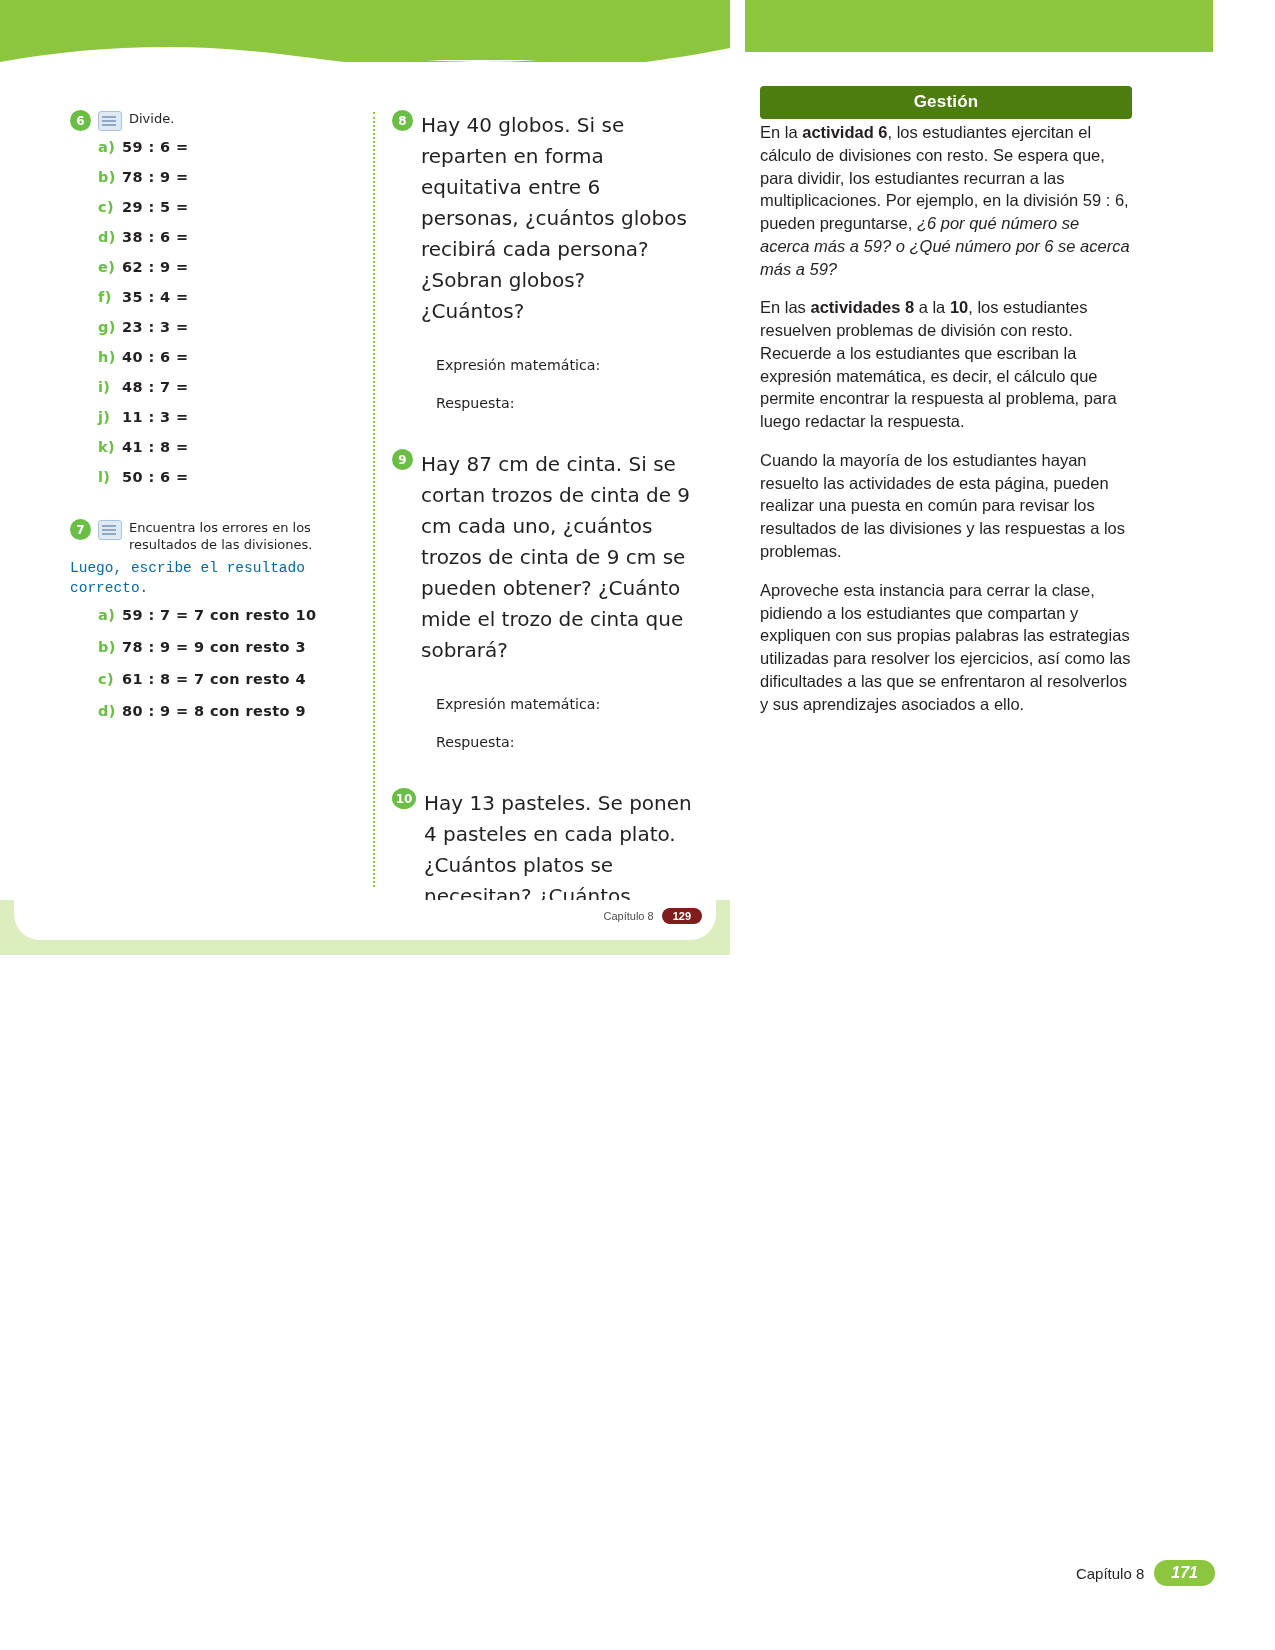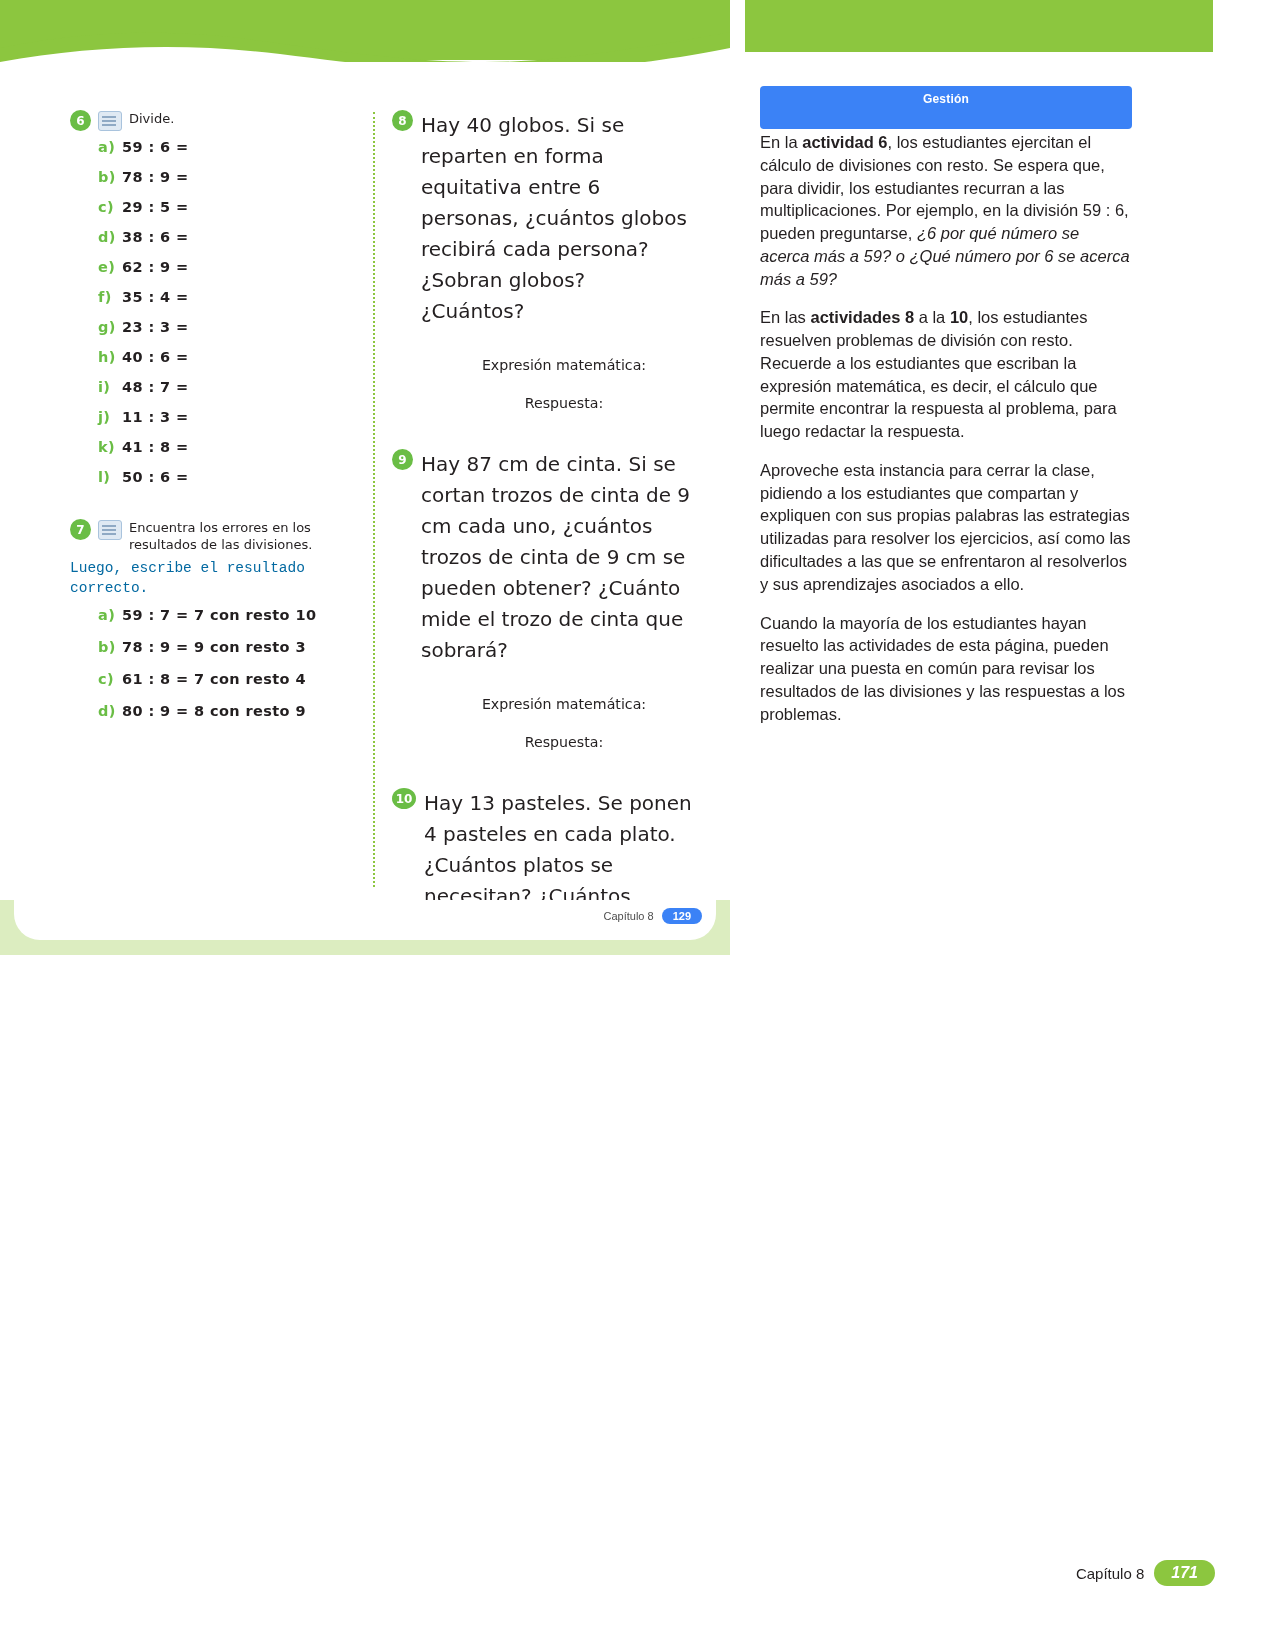--- a/index.html
+++ b/index.html
@@ -73,21 +73,21 @@
   .sp-footer {
     position: absolute;
     right: 28px; top: 908px;
     display: flex;
     align-items: center;
     gap: 8px;
     font-size: 11px;
     color: #4d4d4d;
   }
   .sp-footer .pagepill {
-    background: #3b82f6;
+    background: #7f1d1d;
     color: #ffffff;
     font-size: 11px;
     font-weight: bold;
     border-radius: 10px;
     padding: 2px 11px;
   }
 
   
   .col-left {
     position: absolute;
@@ -191,41 +191,40 @@
     font-family: "DejaVu Sans", sans-serif;
     font-size: 20px;
     line-height: 1.55;
     color: #231f20;
   }
   .answer-line {
     font-family: "DejaVu Sans", sans-serif;
     font-size: 14.2px;
     color: #231f20;
     margin-left: 44px;
-    text-align: center;
   }
   .gap-lg { height: 30px; }
   .gap-md { height: 22px; }
   .gap-sm { height: 12px; }
   .block-9 { margin-top: 38px; }
   .block-10 { margin-top: 38px; }
 
   
   .notes {
     position: absolute;
     left: 760px; top: 86px;
     width: 372px;
   }
   .notes-header {
-    background: #3b82f6;
+    background: #4d7c0f;
     color: #ffffff;
     text-align: center;
-    font-size: 12px;
+    font-size: 17px;
     font-weight: bold;
-    padding: 6px 0 23px;
+    padding: 6px 0 7px;
     border-radius: 4px;
     letter-spacing: .2px;
   }
   .notes p {
     font-size: 16.5px;
     line-height: 1.38;
     color: #231f20;
     margin: 16px 0 0 0;
   }
   .notes p.first { margin-top: 2px; }
@@ -405,24 +404,24 @@
   <p class="first">
     <span>En la </span><b>actividad 6</b><span>, los estudiantes ejercitan el cálculo de divisiones con resto. Se espera que, para dividir, los estudiantes recurran a las multiplicaciones. Por ejemplo, en la división 59 : 6, pueden preguntarse, </span><i>¿6 por qué número se acerca más a 59? o ¿Qué número por 6 se acerca más  a 59?</i>
   </p>
 
 
   <p>
     <span>En las </span><b>actividades 8</b><span> a la </span><b>10</b><span>, los estudiantes resuelven problemas de división con resto. Recuerde a los estudiantes que escriban la expresión matemática, es decir, el cálculo que permite encontrar la respuesta al problema, para luego redactar la respuesta.</span>
   </p>
 
   <p>
+    <span>Cuando la mayoría de los estudiantes hayan resuelto las actividades de esta página, pueden realizar una puesta en común para revisar los resultados de las divisiones y las respuestas a los problemas.</span>
+  </p>
+
+  <p>
     <span>Aproveche esta instancia para cerrar la clase, pidiendo a los estudiantes que compartan y expliquen con sus propias palabras las estrategias utilizadas para resolver los ejercicios, así como las dificultades a las que se enfrentaron al resolverlos y sus aprendizajes asociados a ello.</span>
-  </p>
-
-  <p>
-    <span>Cuando la mayoría de los estudiantes hayan resuelto las actividades de esta página, pueden realizar una puesta en común para revisar los resultados de las divisiones y las respuestas a los problemas.</span>
   </p>
 </div>
 
 <div class="page-footer">
   <span>Capítulo 8</span>
   <span class="pill">171</span>
 </div>
 
 </body></html>

